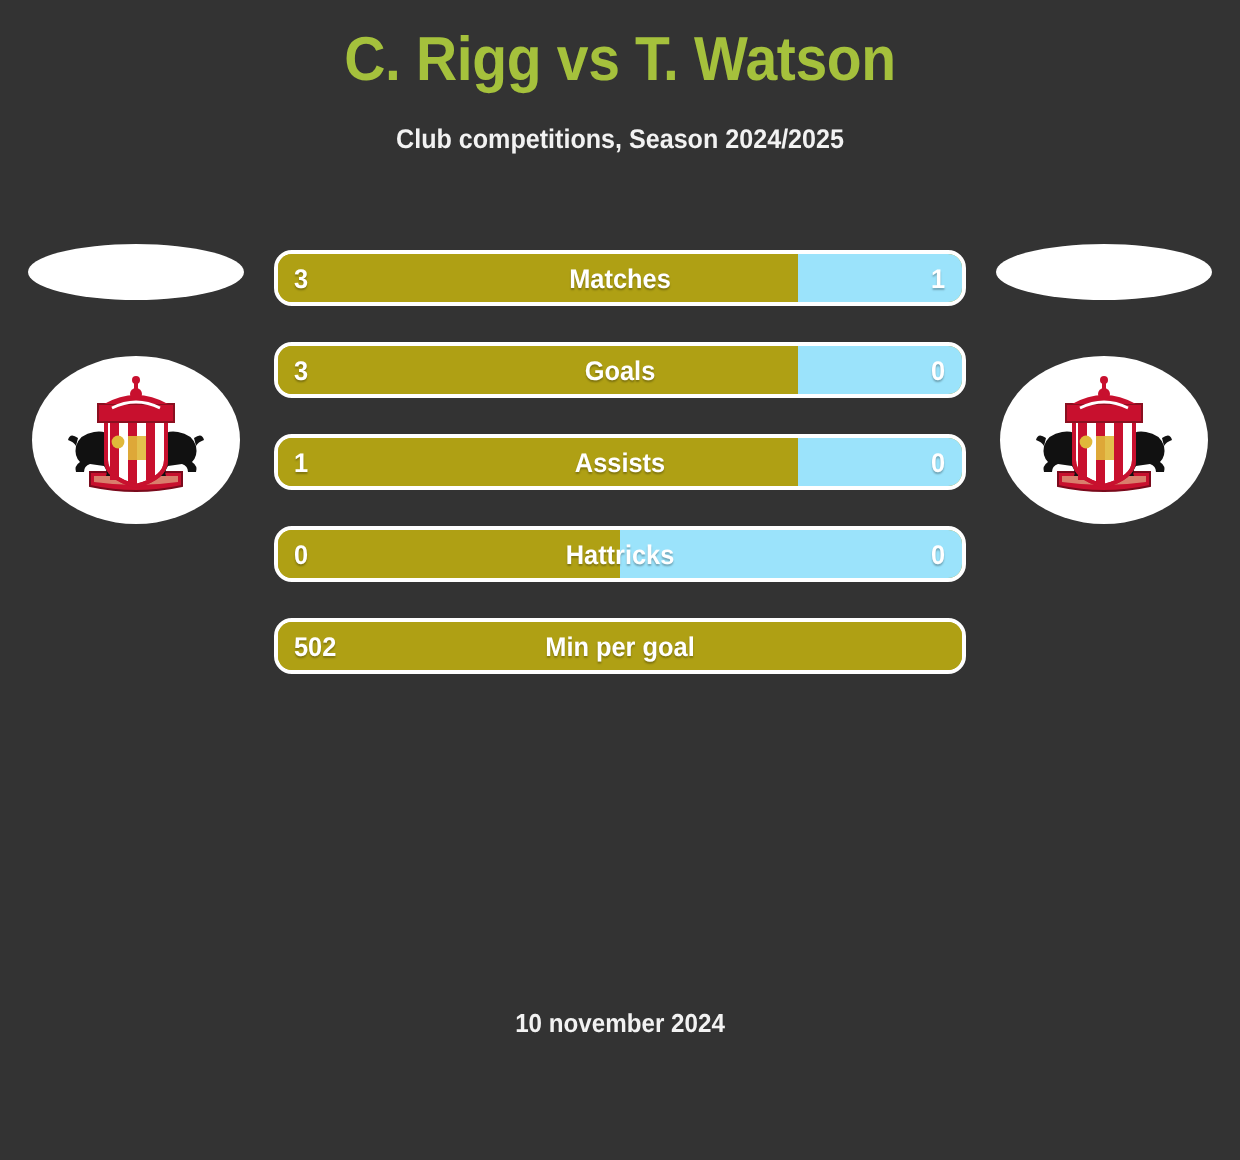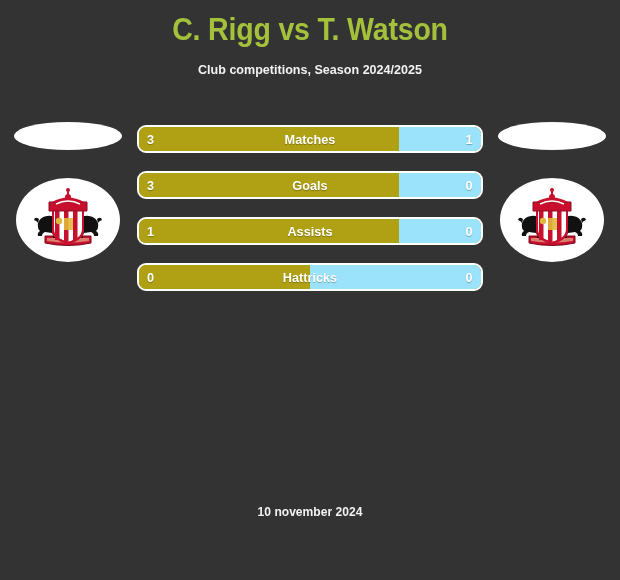--- a/index.html
+++ b/index.html
@@ -273,18 +273,23 @@
         <div class="bar-label">Assists</div>
         <div class="bar-val-right">0</div>
       </div>
       <div class="bar-row">
         <div class="bar-left" style="width: 50%;"></div>
         <div class="bar-right" style="width: 50%;"></div>
         <div class="bar-val-left">0</div>
         <div class="bar-label">Hattricks</div>
         <div class="bar-val-right">0</div>
       </div>
+      <div class="bar-row short">
+        <div class="bar-left" style="width: 100%;"></div>
+        <div class="bar-val-left">502</div>
+        <div class="bar-label">Min per goal</div>
+      </div>
     </div>
 
 
   <div class="date">10 november 2024</div>
 
 </div>
 
 </body></html>

